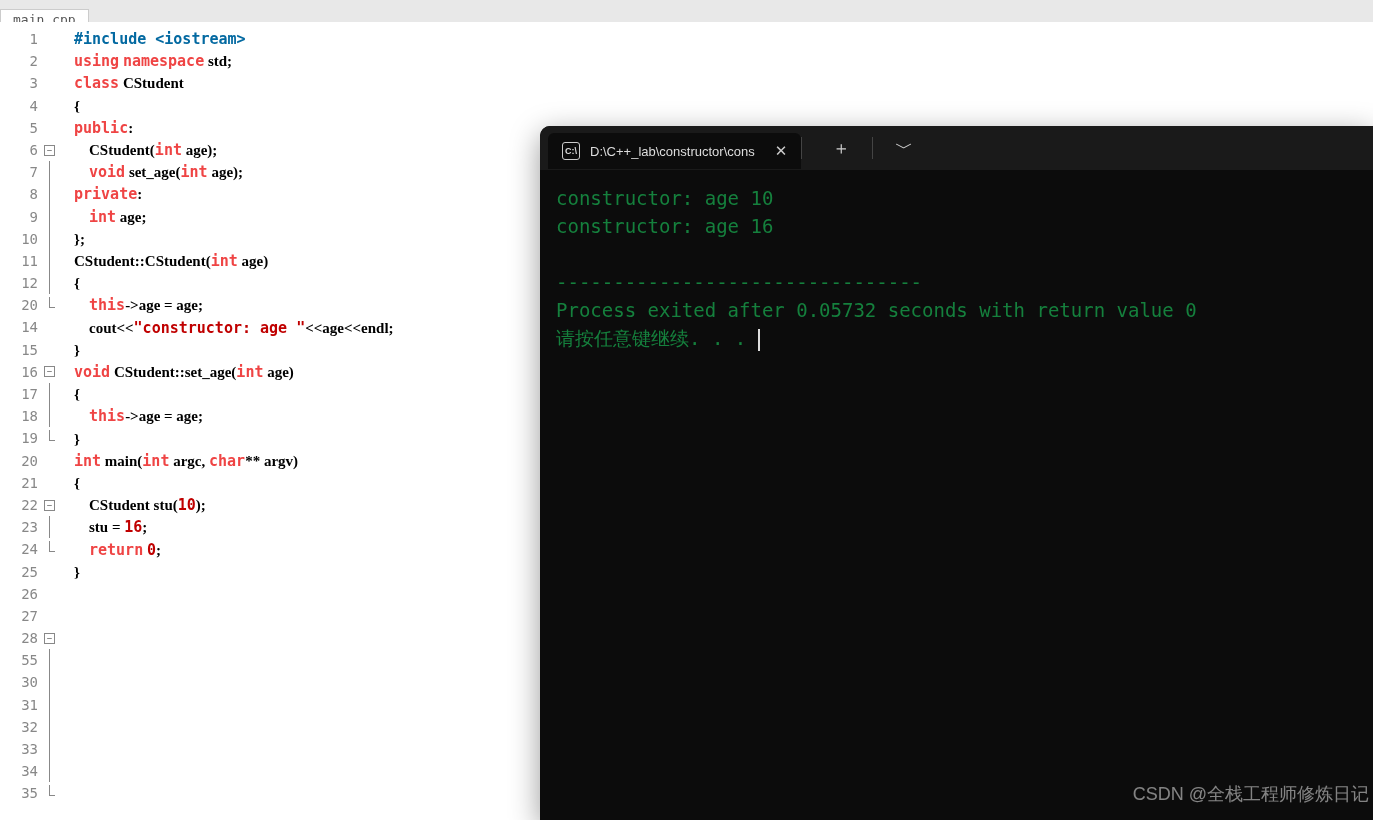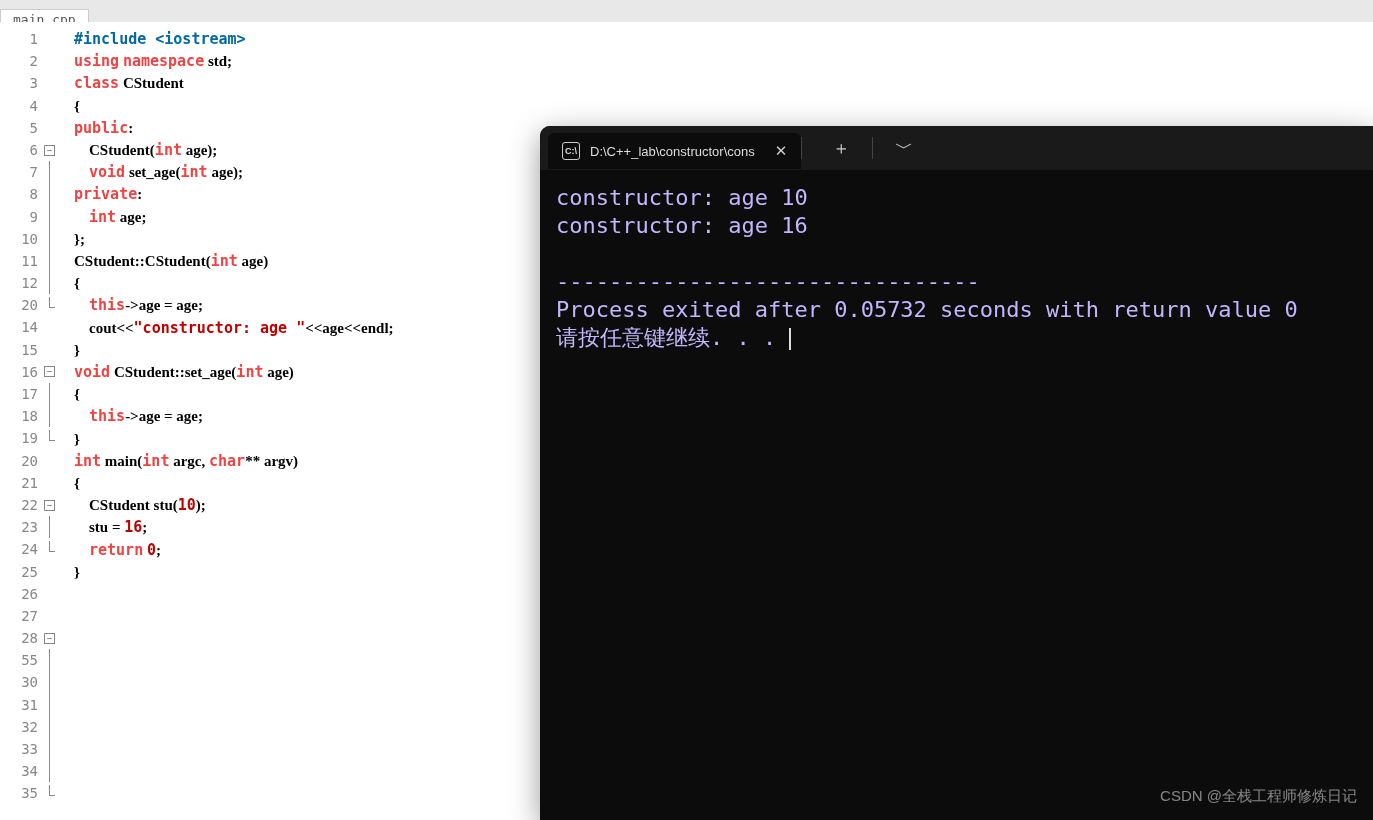--- a/index.html
+++ b/index.html
@@ -111,35 +111,35 @@
 }
 .term-close { font-size:15px; color:#ccc; margin-left:10px;}
 .term-actions {
   display:flex;align-items:center;gap:22px;
   padding:0 20px;color:#ccc;font-size:18px;height:100%;
   margin-left:10px;
 }
 .divider { width:1px;height:22px;background:#444;}
 .term-body {
   padding:14px 16px;
-  color:#c4b5fd;
+  color:#15803d;
   font-family:Consolas,monospace;
-  font-size:22px;
+  font-size:19px;
   line-height:28px;
   white-space:pre;
 }
 .cursor {
   display:inline-block;width:2px;height:22px;background:#ddd;vertical-align:middle;
 }
 .watermark {
   position:absolute;
-  right:16px; bottom:14px;
+  right:4px; bottom:14px;
   color:rgba(230,230,230,.55);
   font-family:"Microsoft YaHei",sans-serif;
-  font-size:15px;
+  font-size:18px;
 }
 </style>
 </head>
 <body>
 
 <div class="tab-bar">
   <div class="tab">main.cpp</div>
 </div>
 
 <div class="editor">

